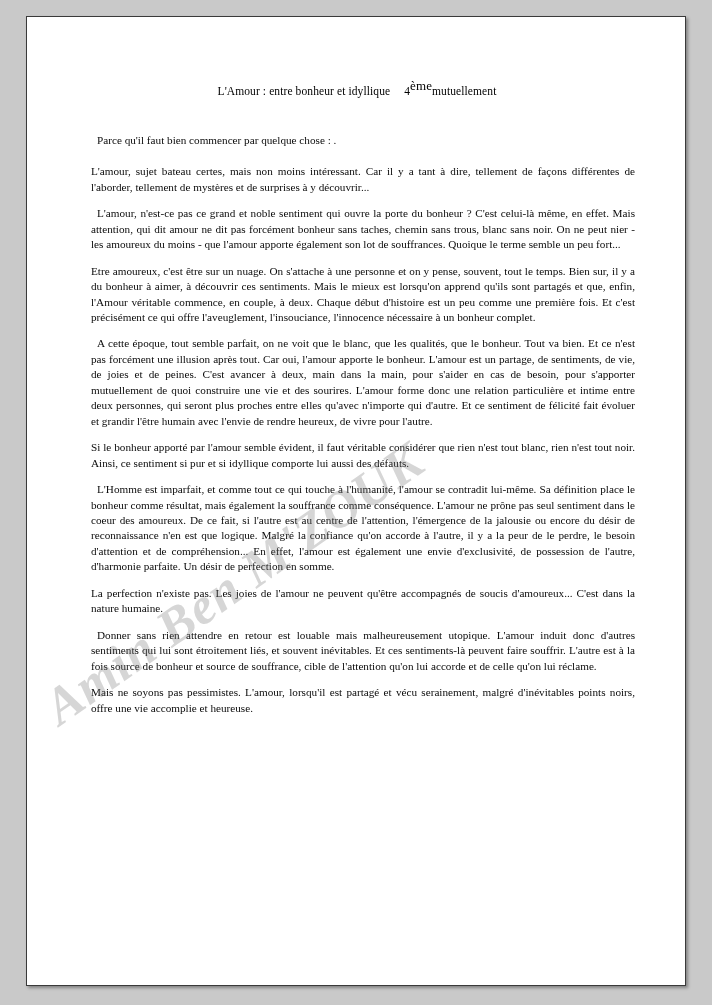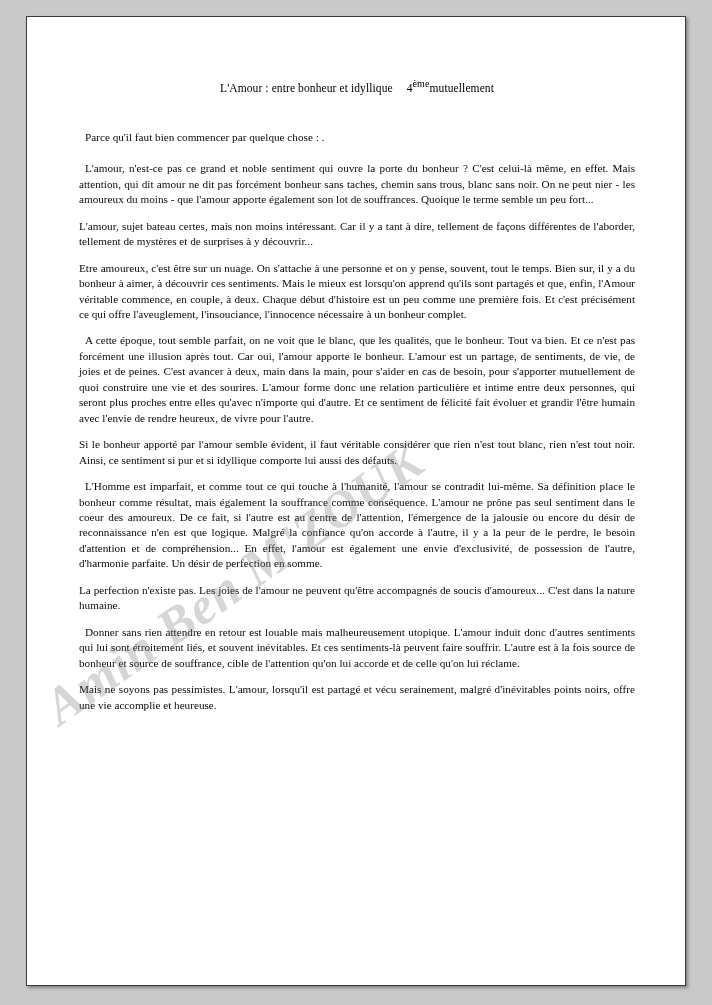--- a/index.html
+++ b/index.html
@@ -42,32 +42,32 @@
   }
   .doc-title {
     text-align: center;
     font-size: 11.5px;
     color: #000;
     margin: 0 0 34px 0;
     line-height: 1.4;
     letter-spacing: 0.1px;
   }
   .doc-title .sup {
-    font-size: 10px;
+    font-size: 13px;
     vertical-align: super;
   }
   .doc-title .spacer {
     display: inline-block;
     width: 14px;
   }
   p.para {
     font-size: 11.2px;
     line-height: 1.38;
     color: #0a0a0a;
-    margin: 0 0 11px 0;
+    margin: 0 0 11px 12px;
     text-align: justify;
     text-justify: inter-word;
     hyphens: none;
   }
   p.para.indent {
     text-indent: 6px;
   }
   p.para.lead {
     margin-bottom: 16px;
   }
@@ -102,22 +102,22 @@
 <div class="page-wrap">
   <div class="page">
 
     <div class="page-inner">
 
       <div class="doc-title">
         <span>L'Amour : entre bonheur et idyllique</span><span class="spacer"></span><span>4</span><span class="sup">ème</span><span>mutuellement</span>
       </div>
 
       <p class="para indent lead">Parce qu'il faut bien commencer par quelque chose : .</p>
+      <p class="para">L'amour, sujet bateau certes, mais non moins intéressant. Car il y a tant à dire, tellement de façons différentes de l'aborder, tellement de mystères et de surprises à y découvrir...</p>
       <p class="para indent">L'amour, n'est-ce pas ce grand et noble sentiment qui ouvre la porte du bonheur ? C'est celui-là même, en effet. Mais attention, qui dit amour ne dit pas forcément bonheur sans taches, chemin sans trous, blanc sans noir. On ne peut nier - les amoureux du moins - que l'amour apporte également son lot de souffrances. Quoique le terme semble un peu fort...</p>
-      <p class="para">L'amour, sujet bateau certes, mais non moins intéressant. Car il y a tant à dire, tellement de façons différentes de l'aborder, tellement de mystères et de surprises à y découvrir...</p>
       <p class="para">Etre amoureux, c'est être sur un nuage. On s'attache à une personne et on y pense, souvent, tout le temps. Bien sur, il y a du bonheur à aimer, à découvrir ces sentiments. Mais le mieux est lorsqu'on apprend qu'ils sont partagés et que, enfin, l'Amour véritable commence, en couple, à deux. Chaque début d'histoire est un peu comme une première fois. Et c'est précisément ce qui offre l'aveuglement, l'insouciance, l'innocence nécessaire à un bonheur complet.</p>
       <p class="para indent">A cette époque, tout semble parfait, on ne voit que le blanc, que les qualités, que le bonheur. Tout va bien. Et ce n'est pas forcément une illusion après tout. Car oui, l'amour apporte le bonheur. L'amour est un partage, de sentiments, de vie, de joies et de peines. C'est avancer à deux, main dans la main, pour s'aider en cas de besoin, pour s'apporter mutuellement de quoi construire une vie et des sourires. L'amour forme donc une relation particulière et intime entre deux personnes, qui seront plus proches entre elles qu'avec n'importe qui d'autre. Et ce sentiment de félicité fait évoluer et grandir l'être humain avec l'envie de rendre heureux, de vivre pour l'autre.</p>
       <p class="para">Si le bonheur apporté par l'amour semble évident, il faut véritable considérer que rien n'est tout blanc, rien n'est tout noir. Ainsi, ce sentiment si pur et si idyllique comporte lui aussi des défauts.</p>
       <p class="para indent">L'Homme est imparfait, et comme tout ce qui touche à l'humanité, l'amour se contradit lui-même. Sa définition place le bonheur comme résultat, mais également la souffrance comme conséquence. L'amour ne prône pas seul sentiment dans le coeur des amoureux. De ce fait, si l'autre est au centre de l'attention, l'émergence de la jalousie ou encore du désir de reconnaissance n'en est que logique. Malgré la confiance qu'on accorde à l'autre, il y a la peur de le perdre, le besoin d'attention et de compréhension... En effet, l'amour est également une envie d'exclusivité, de possession de l'autre, d'harmonie parfaite. Un désir de perfection en somme.</p>
       <p class="para">La perfection n'existe pas. Les joies de l'amour ne peuvent qu'être accompagnés de soucis d'amoureux... C'est dans la nature humaine.</p>
       <p class="para indent">Donner sans rien attendre en retour est louable mais malheureusement utopique. L'amour induit donc d'autres sentiments qui lui sont étroitement liés, et souvent inévitables. Et ces sentiments-là peuvent faire souffrir. L'autre est à la fois source de bonheur et source de souffrance, cible de l'attention qu'on lui accorde et de celle qu'on lui réclame.</p>
       <p class="para">Mais ne soyons pas pessimistes. L'amour, lorsqu'il est partagé et vécu serainement, malgré d'inévitables points noirs, offre une vie accomplie et heureuse.</p>
 
     </div>
 

